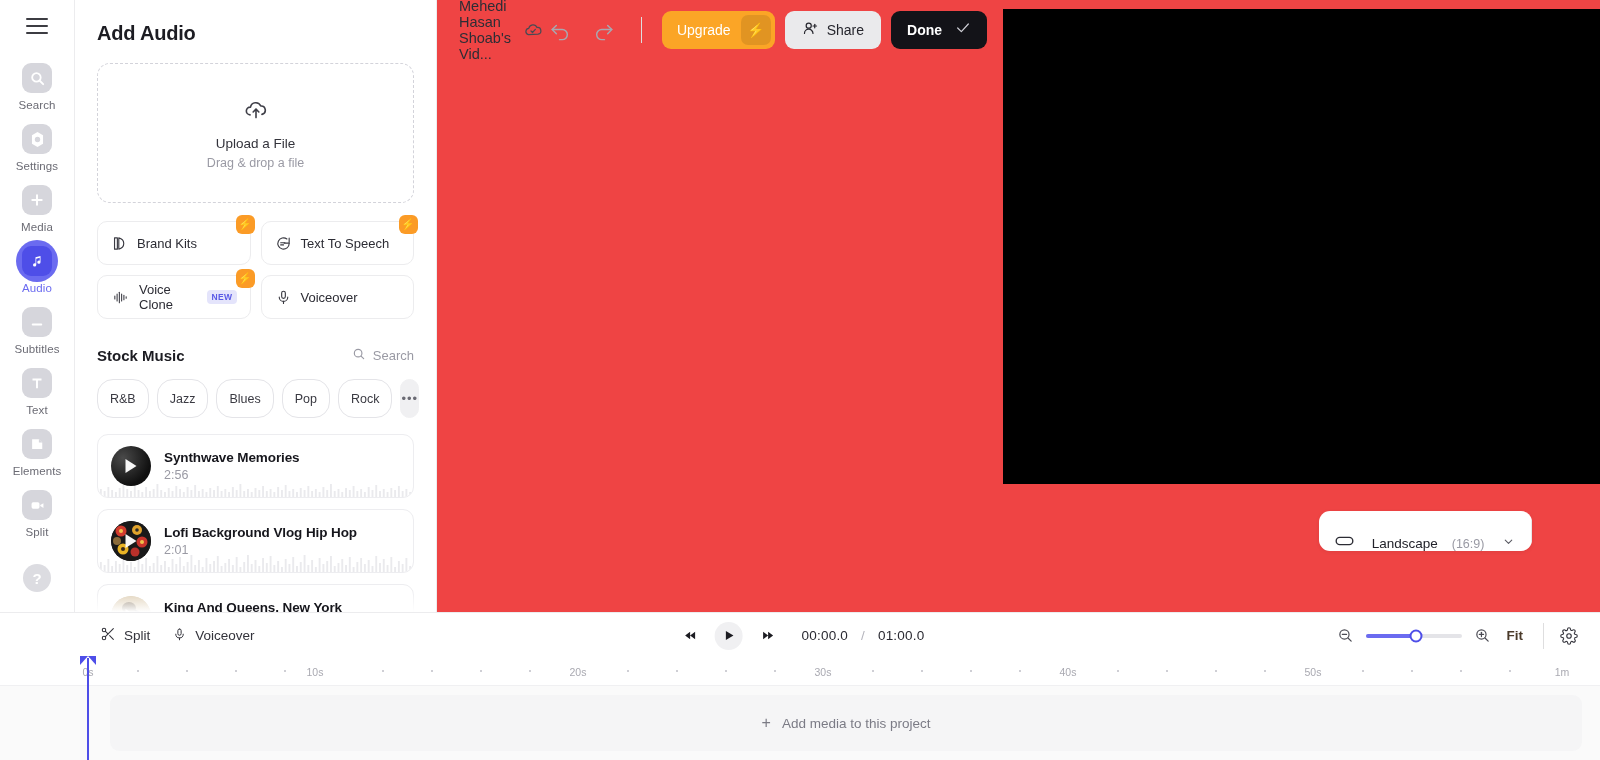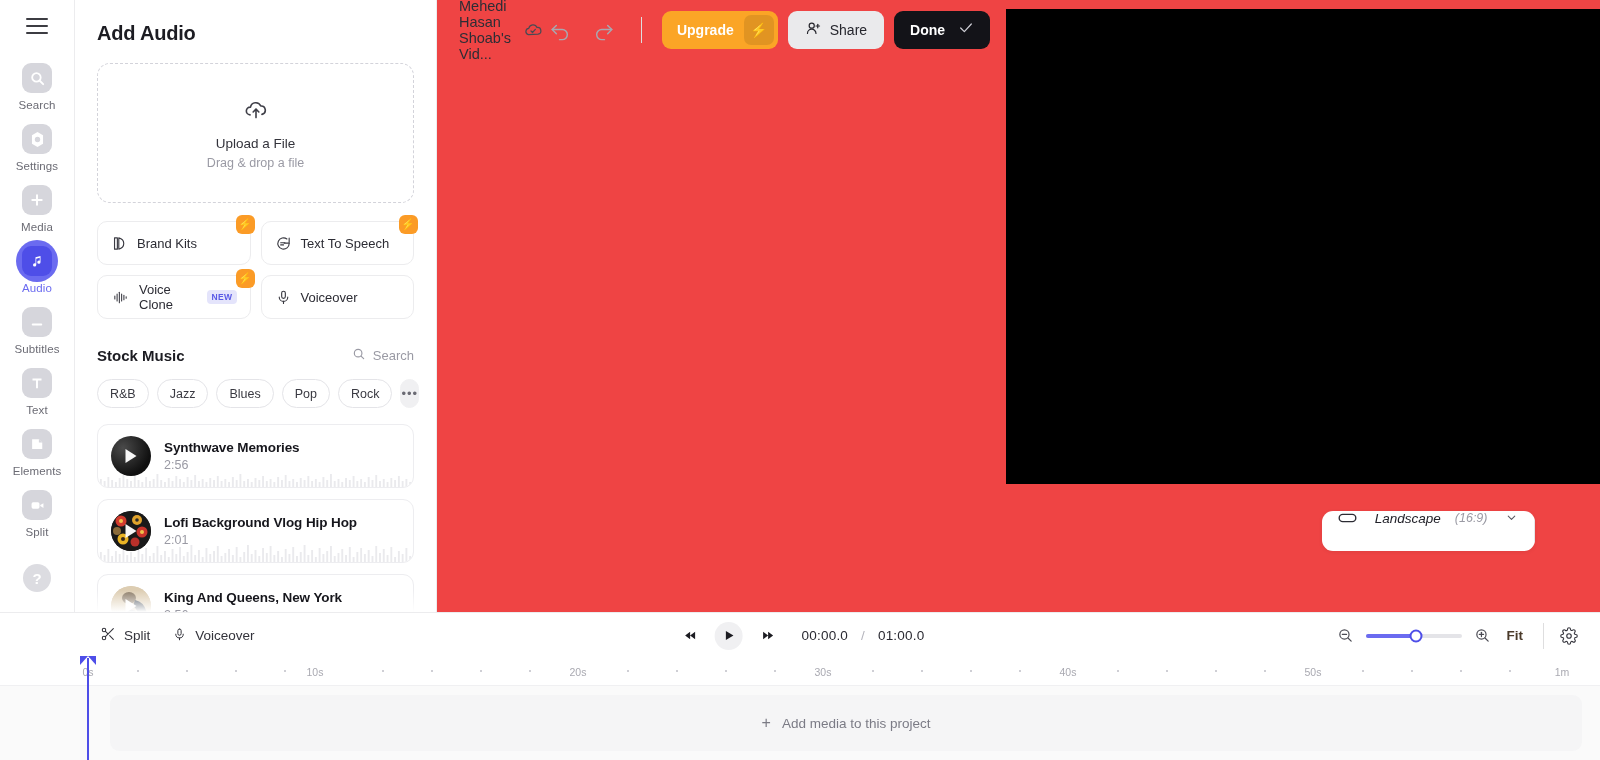--- a/index.html
+++ b/index.html
@@ -83,21 +83,21 @@
     background: #e4e4fb; color: #5959e6; font-size: 8.5px; font-weight: 700;
     padding: 2px 4px; border-radius: 4px; letter-spacing: .4px; margin-left: 2px;
   }
 
   .sm-head { display: flex; align-items: center; justify-content: space-between; margin-top: 28px; }
   .sm-title { font-size: 15px; font-weight: 700; color: #1c1c22; }
   .sm-search { display: flex; align-items: center; gap: 7px; color: #9a9aa4; font-size: 13px; cursor: pointer; }
 
   .chips { display: flex; gap: 8px; margin-top: 15px; align-items: center; }
   .chip {
-    border: 1px solid #e4e4e8; border-radius: 16px; height: 29px; padding: 0 12px;
+    border: 1px solid #e4e4e8; border-radius: 16px; height: 39px; padding: 0 12px;
     display: flex; align-items: center; font-size: 12.5px; color: #3a3a42; cursor: pointer; background:#fff;
   }
   .chip.more { background: #f0f0f2; border-color: #f0f0f2; width: 29px; padding: 0;
     justify-content: center; color: #6b6b74; letter-spacing: 1px; font-size: 13px; }
 
   .tracks { margin-top: 16px; }
   .track {
     position: relative; height: 64px; border: 1px solid #ededf0; border-radius: 11px;
     background: #fff; margin-bottom: 11px; display: flex; align-items: center; gap: 13px;
     padding: 0 13px; cursor: pointer; overflow: hidden;
@@ -121,42 +121,42 @@
   .stage { flex: 1; height: 612px; background: #ef4444; display: flex; flex-direction: row;
     position: relative; }
   .topbar { height: 59px; display: flex; align-items: center; padding: 0 16px 0 22px; }
   .proj-title { font-size: 14.5px; color: #2d2d35; }
   .cloud-ic { margin-left: 12px; color: #4a4a53; display: flex; align-items: center; }
   .topbar-right { margin-left: auto; display: flex; align-items: center; gap: 10px; }
   .icon-btn { width: 34px; height: 30px; display: flex; align-items: center; justify-content: center;
     color: #a2a2ab; cursor: pointer; }
   .divider-v { width: 1px; height: 26px; background: #dededf; margin: 0 10px; }
   .btn-upgrade {
-    height: 38px; border-radius: 9px; background: #fba526; color: #fff; font-weight: 700;
+    height: 38px; border-radius: 9px; background: #fba526; color: #fff; font-weight: 400;
     font-size: 14px; display: flex; align-items: center; gap: 0; padding-left: 15px; cursor: pointer;
   }
   .btn-upgrade .bolt-box { width: 30px; height: 30px; margin: 0 4px 0 10px; border-radius: 7px;
     background: rgba(0,0,0,.10); display: flex; align-items: center; justify-content: center; font-size: 14px; }
   .btn-share {
     height: 38px; border-radius: 9px; background: #eaeaec; color: #26262d; font-size: 14px;
     display: flex; align-items: center; gap: 8px; padding: 0 17px; cursor: pointer;
   }
   .btn-done {
     height: 38px; border-radius: 9px; background: #131318; color: #fff; font-weight: 700; font-size: 14px;
     display: flex; align-items: center; gap: 13px; padding: 0 16px; cursor: pointer;
   }
 
   .canvas-wrap { flex: 1; display: flex; flex-direction: column; align-items: center;
     justify-content: flex-start; padding-top: 9px; }
   .canvas { width: 845px; height: 475px; background: #000000; }
 
   .canvas-tools { display: flex; align-items: center; gap: 0; margin-top: 27px;
     background: #ffffff; border-radius: 11px; box-shadow: 0 1px 4px rgba(0,0,0,.07); height: 40px; }
-  .ct-item { display: flex; align-items: flex-start; gap: 18px; padding: 0 16px; height: 40px;
-    font-size: 13.5px; color: #22222a; cursor: pointer; font-style: italic; }
+  .ct-item { display: flex; align-items: flex-end; gap: 18px; padding: 0 16px; height: 40px;
+    font-size: 13.5px; color: #22222a; cursor: pointer; }
   .ct-sep { width: 1px; height: 22px; background: #e6e6e8; }
   .ratio-sub { color: #9a9aa4; font-size: 12.5px; margin-left: -4px; }
   .bg-swatch { width: 19px; height: 19px; border-radius: 50%; background: #000; }
 
   
   .timeline { height: 148px; width: 100%; background: #fff; border-top: 1px solid #ececee;
     display: flex; flex-direction: column; position: relative; }
   .tl-toolbar { height: 45px; display: flex; align-items: center; padding: 0 22px 0 100px; position: relative; }
   .tl-left { display: flex; align-items: center; gap: 22px; }
   .tl-btn { display: flex; align-items: center; gap: 8px; font-size: 13.5px; color: #33333b; cursor: pointer; }

